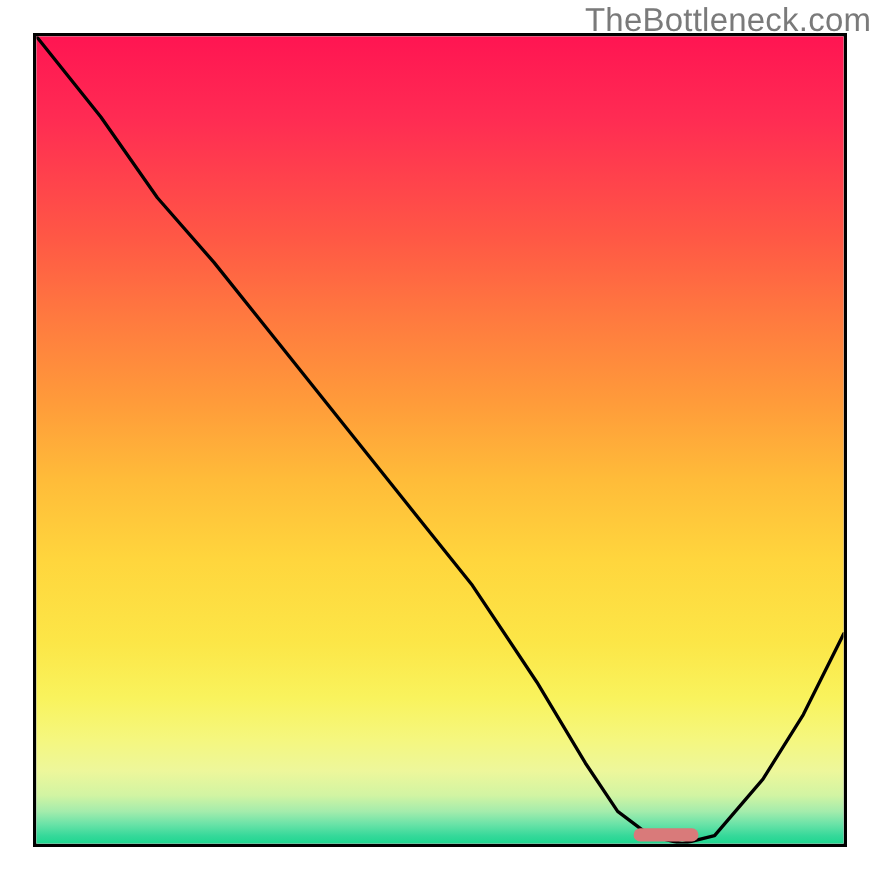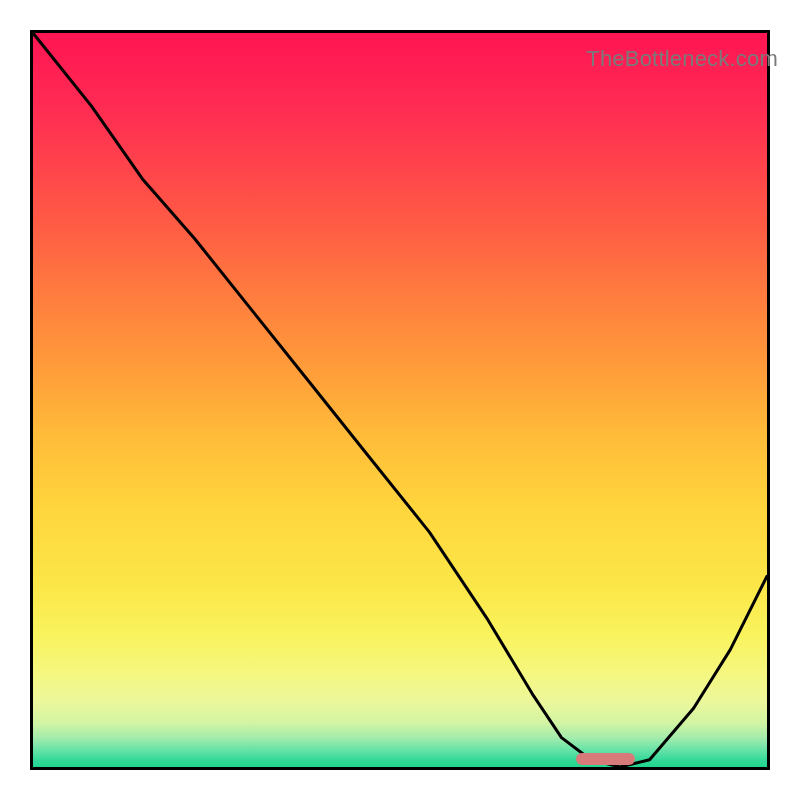--- a/index.html
+++ b/index.html
@@ -11,27 +11,26 @@
     font-family: Arial, Helvetica, sans-serif;
   }
   .canvas {
     position: relative;
     width: 800px;
     height: 800px;
   }
   .watermark {
     position: absolute;
     top: 2px;
-    right: 22px;
+    right: 8px;
     color: #7a7a7a;
-    font-size: 22px;
+    font-size: 30px;
     font-weight: 500;
     letter-spacing: 0.2px;
     z-index: 10;
-    margin-top: 44px;
   }
   .plot-area {
     position: absolute;
     left: 30px;
     top: 30px;
     width: 740px;
     height: 740px;
     border: 3px solid #000;
     box-sizing: border-box;
     overflow: hidden;

